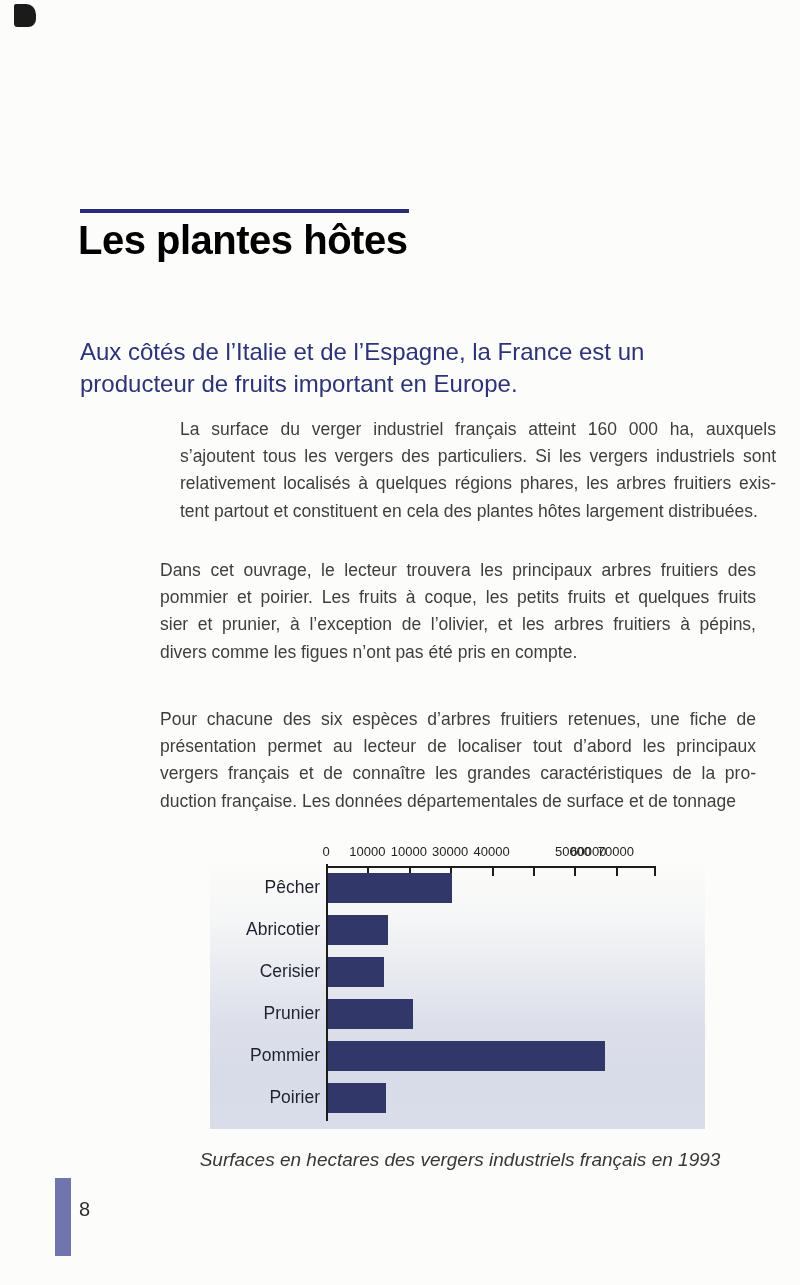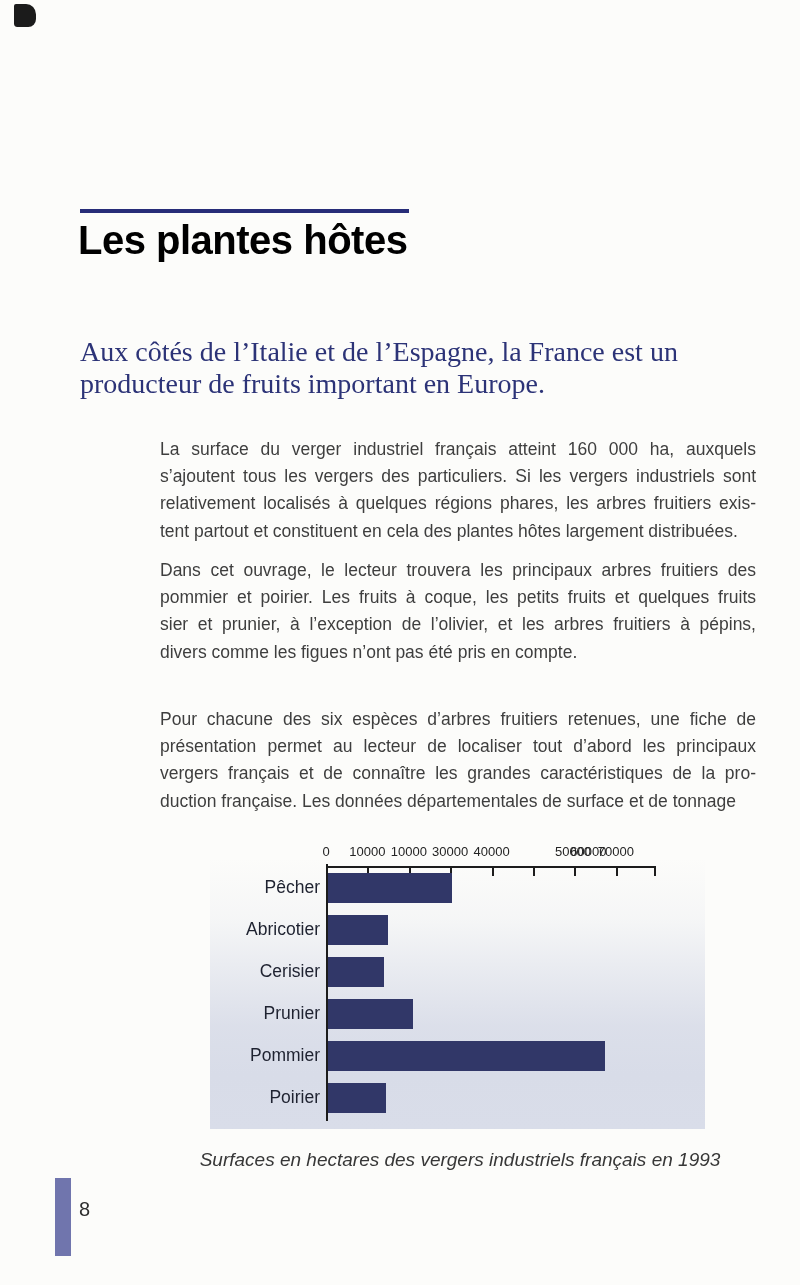--- a/index.html
+++ b/index.html
@@ -23,29 +23,28 @@
     background:#272d78;
   }
   .page-title{
     position:absolute;left:78px;top:218px;margin:0;
     font-size:40px;font-weight:700;letter-spacing:-0.5px;
     color:#000000;
   }
 
   .lead{
     position:absolute;left:80px;top:336px;width:660px;
-    font-size:28px;font-weight:500;line-height:32px;
+    font-size:24px;font-weight:500;line-height:32px;
     color:#2c3377;
-    font-family:Liberation Serif, serif;
   }
 
   .body-text{position:absolute;left:160px;top:0;width:596px;}
   .para{position:absolute;left:0;width:596px;color:#3e3e3e;
     font-size:17.5px;line-height:27.2px;font-weight:400;}
-  .para.p1{top:436px;}
+  .para.p1{top:416px;margin-left:20px;}
   .para.p2{top:557px;}
   .para.p3{top:706px;}
   .pline{text-align:justify;text-align-last:justify;white-space:normal;}
   .para .pline:last-child{text-align-last:left;}
 
   .chart-panel{
     position:absolute;left:210px;top:858px;width:495px;height:271px;
     background:linear-gradient(180deg,
       rgba(216,220,232,0) 0%,
       rgba(216,220,232,0.18) 22%,

